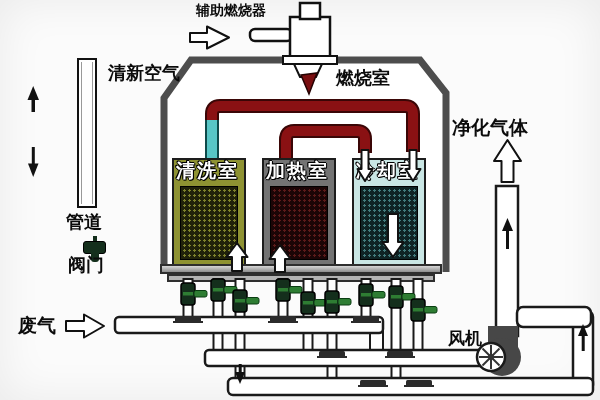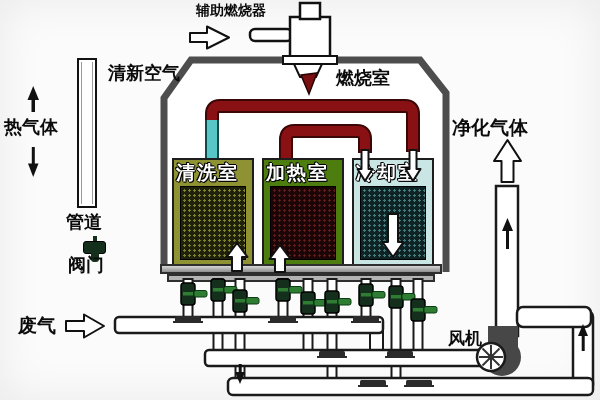--- a/index.html
+++ b/index.html
@@ -4,33 +4,33 @@
 <style>
   html,body{margin:0;padding:0;background:#ffffff;}
   .stage{
     position:relative;width:600px;height:400px;overflow:hidden;
     background:#fbfbfb;font-family:"Liberation Sans","DejaVu Sans",sans-serif;
     box-shadow:inset 0 0 46px rgba(0,0,0,0.07);
   }
   .layer{position:absolute;left:0;top:0;width:600px;height:400px;pointer-events:none;}
   .lbl{position:absolute;font-weight:700;color:#0b0b0b;white-space:nowrap;line-height:1;}
   
-  .chamber{position:absolute;top:158px;width:82px;height:108px;border:2px solid #1d1d1d;box-sizing:border-box;}
+  .chamber{position:absolute;top:158px;width:74px;height:108px;border:2px solid #1d1d1d;box-sizing:border-box;font-family:Liberation Mono, monospace;}
   .chamber .clabel{
     position:absolute;left:2px;top:3px;font-weight:700;font-size:19px;letter-spacing:2px;
     color:#ffffff;line-height:1;
     text-shadow:-1px 0 0 #000,1px 0 0 #000,0 -1px 0 #000,0 1px 0 #000,1px 1px 0 #000,-1px -1px 0 #000;
     white-space:nowrap;
   }
   .core{position:absolute;left:6px;right:6px;top:26px;bottom:4px;border:1px solid #000;
     background-size:5px 5px;background-position:1px 1px;}
   .chamber.cleaning{left:172px;background:#8e9232;}
   .chamber.cleaning .core{background-color:#20210a;
     background-image:radial-gradient(rgba(205,210,70,0.55) 1px, transparent 1.4px);}
-  .chamber.heating{left:262px;background:#4d7c0f;}
+  .chamber.heating{left:262px;background:#737373;}
   .chamber.heating .core{background-color:#1c0506;
     background-image:radial-gradient(rgba(190,60,55,0.4) 1px, transparent 1.4px);}
   .chamber.cooling{left:352px;background:#c9e6e4;}
   .chamber.cooling .core{background-color:#0f2324;
     background-image:radial-gradient(rgba(120,215,215,0.5) 1px, transparent 1.4px);}
   
   .base-main{position:absolute;left:160px;top:264px;width:282px;height:10px;
     background:linear-gradient(#d6d6d6,#8d8d8d);border:2px solid #2e2e2e;box-sizing:border-box;}
   .base-ledge{position:absolute;left:167px;top:274px;width:268px;height:8px;
     background:#b3b3b3;border:2px solid #2e2e2e;box-sizing:border-box;}
@@ -206,19 +206,18 @@
   <div class="valve-sym">
     <div class="tick"></div>
       <div class="body"></div>
       <div class="stem"></div>
   </div>
 
   <div class="lbl" style="left:196px;top:3px;font-size:14px;">辅助燃烧器</div>
   <div class="lbl" style="left:108px;top:27px;font-size:18px;margin-top:37px;">清新空气</div>
   <div class="lbl" style="left:336px;top:69px;font-size:18px;">燃烧室</div>
   <div class="lbl" style="left:452px;top:118px;font-size:19px;">净化气体</div>
-  <div class="lbl" style="left:4px;top:118px;font-size:18px;">热气体</div>
   <div class="lbl" style="left:66px;top:213px;font-size:18px;">管道</div>
   <div class="lbl" style="left:68px;top:256px;font-size:18px;">阀门</div>
   <div class="lbl" style="left:18px;top:316px;font-size:19px;">废气</div>
   <div class="lbl" style="left:448px;top:330px;font-size:17px;text-align:center;">风机</div>
 
 </div>
 
 </body></html>

